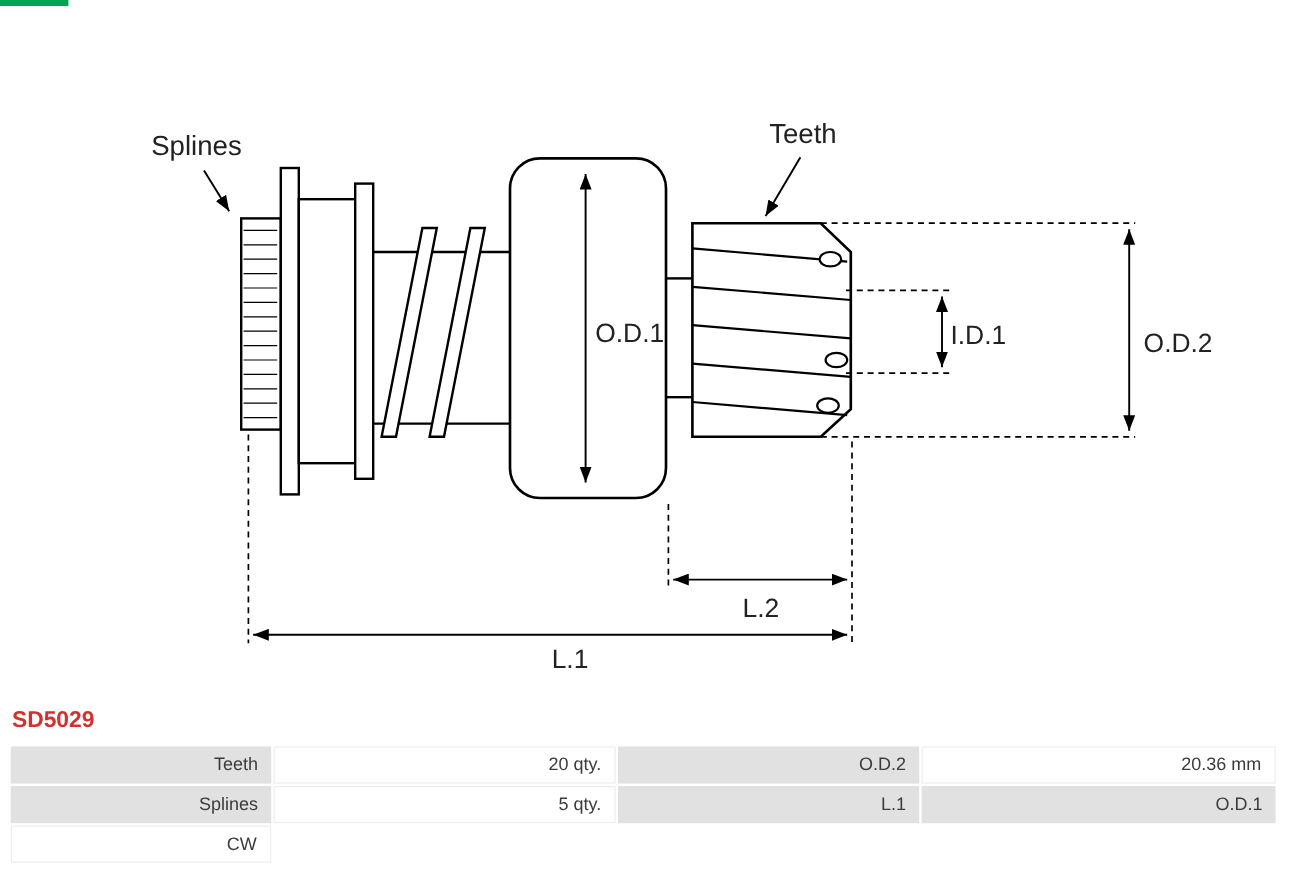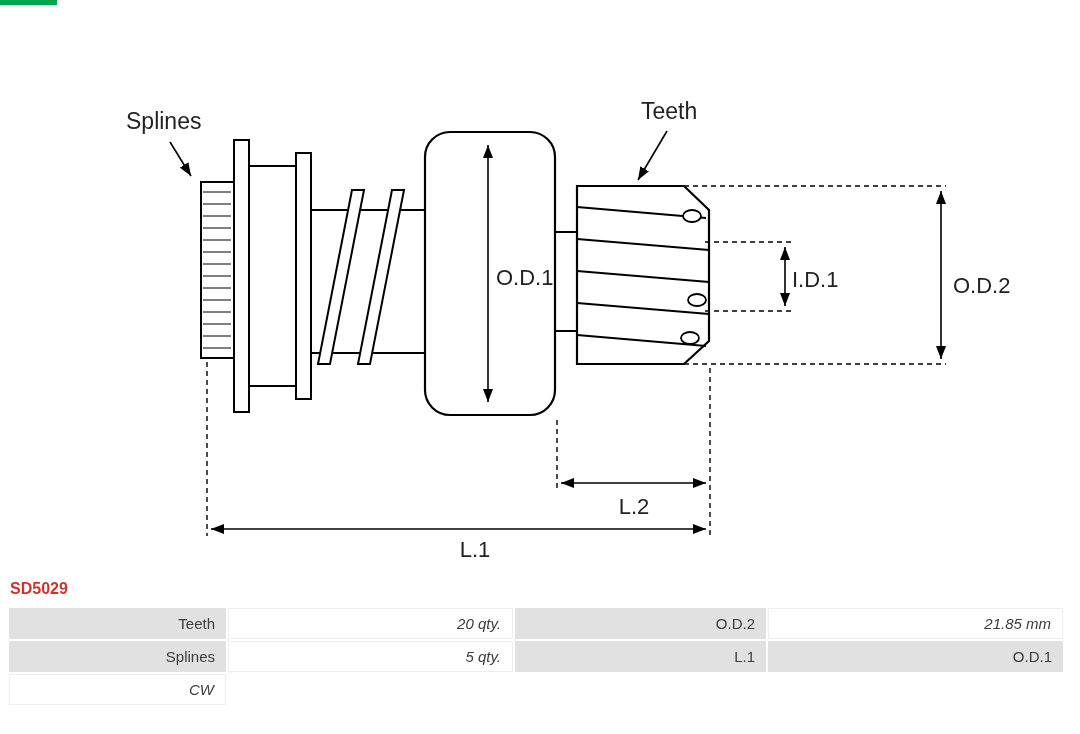--- a/index.html
+++ b/index.html
@@ -5,28 +5,28 @@
   html,body { margin:0; padding:0; }
   body {
     width:1080px; height:734px; background:#ffffff; position:relative; overflow:hidden;
     font-family:"Liberation Sans", sans-serif;
   }
   .brand-strip { position:absolute; top:0; left:0; width:57px; height:5px; background:#00a551; }
   svg.diagram { display:block; margin-top:4px; }
   svg text { font-family:"Liberation Sans", sans-serif; fill:#222222; }
   .dia-label { font-size:23px; }
   .dim-label { font-size:22px; }
-  .part-number { margin:18px 0 10px 10px; font-size:16px; font-weight:bold; color:#d2322d; }
+  .part-number { margin:28px 0 10px 10px; font-size:19px; font-weight:bold; color:#d2322d; }
   .spec-table {
     display:grid; grid-template-columns:217px 285px 251px 295px; gap:2px;
     margin:8px 9px 0 9px; font-size:15px; color:#3c3c3c;
   }
   .spec-table .cell { height:31px; line-height:31px; text-align:right; padding-right:11px; box-sizing:border-box; white-space:nowrap; }
   .spec-table .cell.label { background:#e1e1e1; }
-  .spec-table .cell.value { background:#ffffff; border:1px solid #ededed; line-height:29px;font-style:italic; }
+  .spec-table .cell.value { background:#ffffff; border:1px solid #ededed; line-height:29px; }
 </style>
 </head>
 <body>
 
 <div class="brand-strip"></div>
 
 <svg class="diagram" width="1080" height="558" viewBox="0 0 1080 558">
   <defs>
     <marker id="arrow" markerUnits="userSpaceOnUse" markerWidth="14" markerHeight="10" refX="13" refY="5" orient="auto-start-reverse">
       <path d="M0,0 L13,5 L0,10 Z" fill="#000"></path>
@@ -118,21 +118,21 @@
   <text class="dim-label" x="634" y="510" text-anchor="middle">L.2</text>
   <text class="dim-label" x="475" y="553" text-anchor="middle">L.1</text>
 </svg>
 
 <div class="part-number">SD5029</div>
 
 <div class="spec-table">
   <div class="cell label">Teeth</div>
   <div class="cell value">20 qty.</div>
   <div class="cell label">O.D.2</div>
-  <div class="cell value">21.85 mm</div>
+  <div class="cell value">20.36 mm</div>
 
   <div class="cell label">Splines</div>
   <div class="cell value">5 qty.</div>
   <div class="cell label">L.1</div>
 
   <div class="cell label">O.D.1</div>
   <div class="cell value">CW</div>
 </div>
 
 </body></html>

